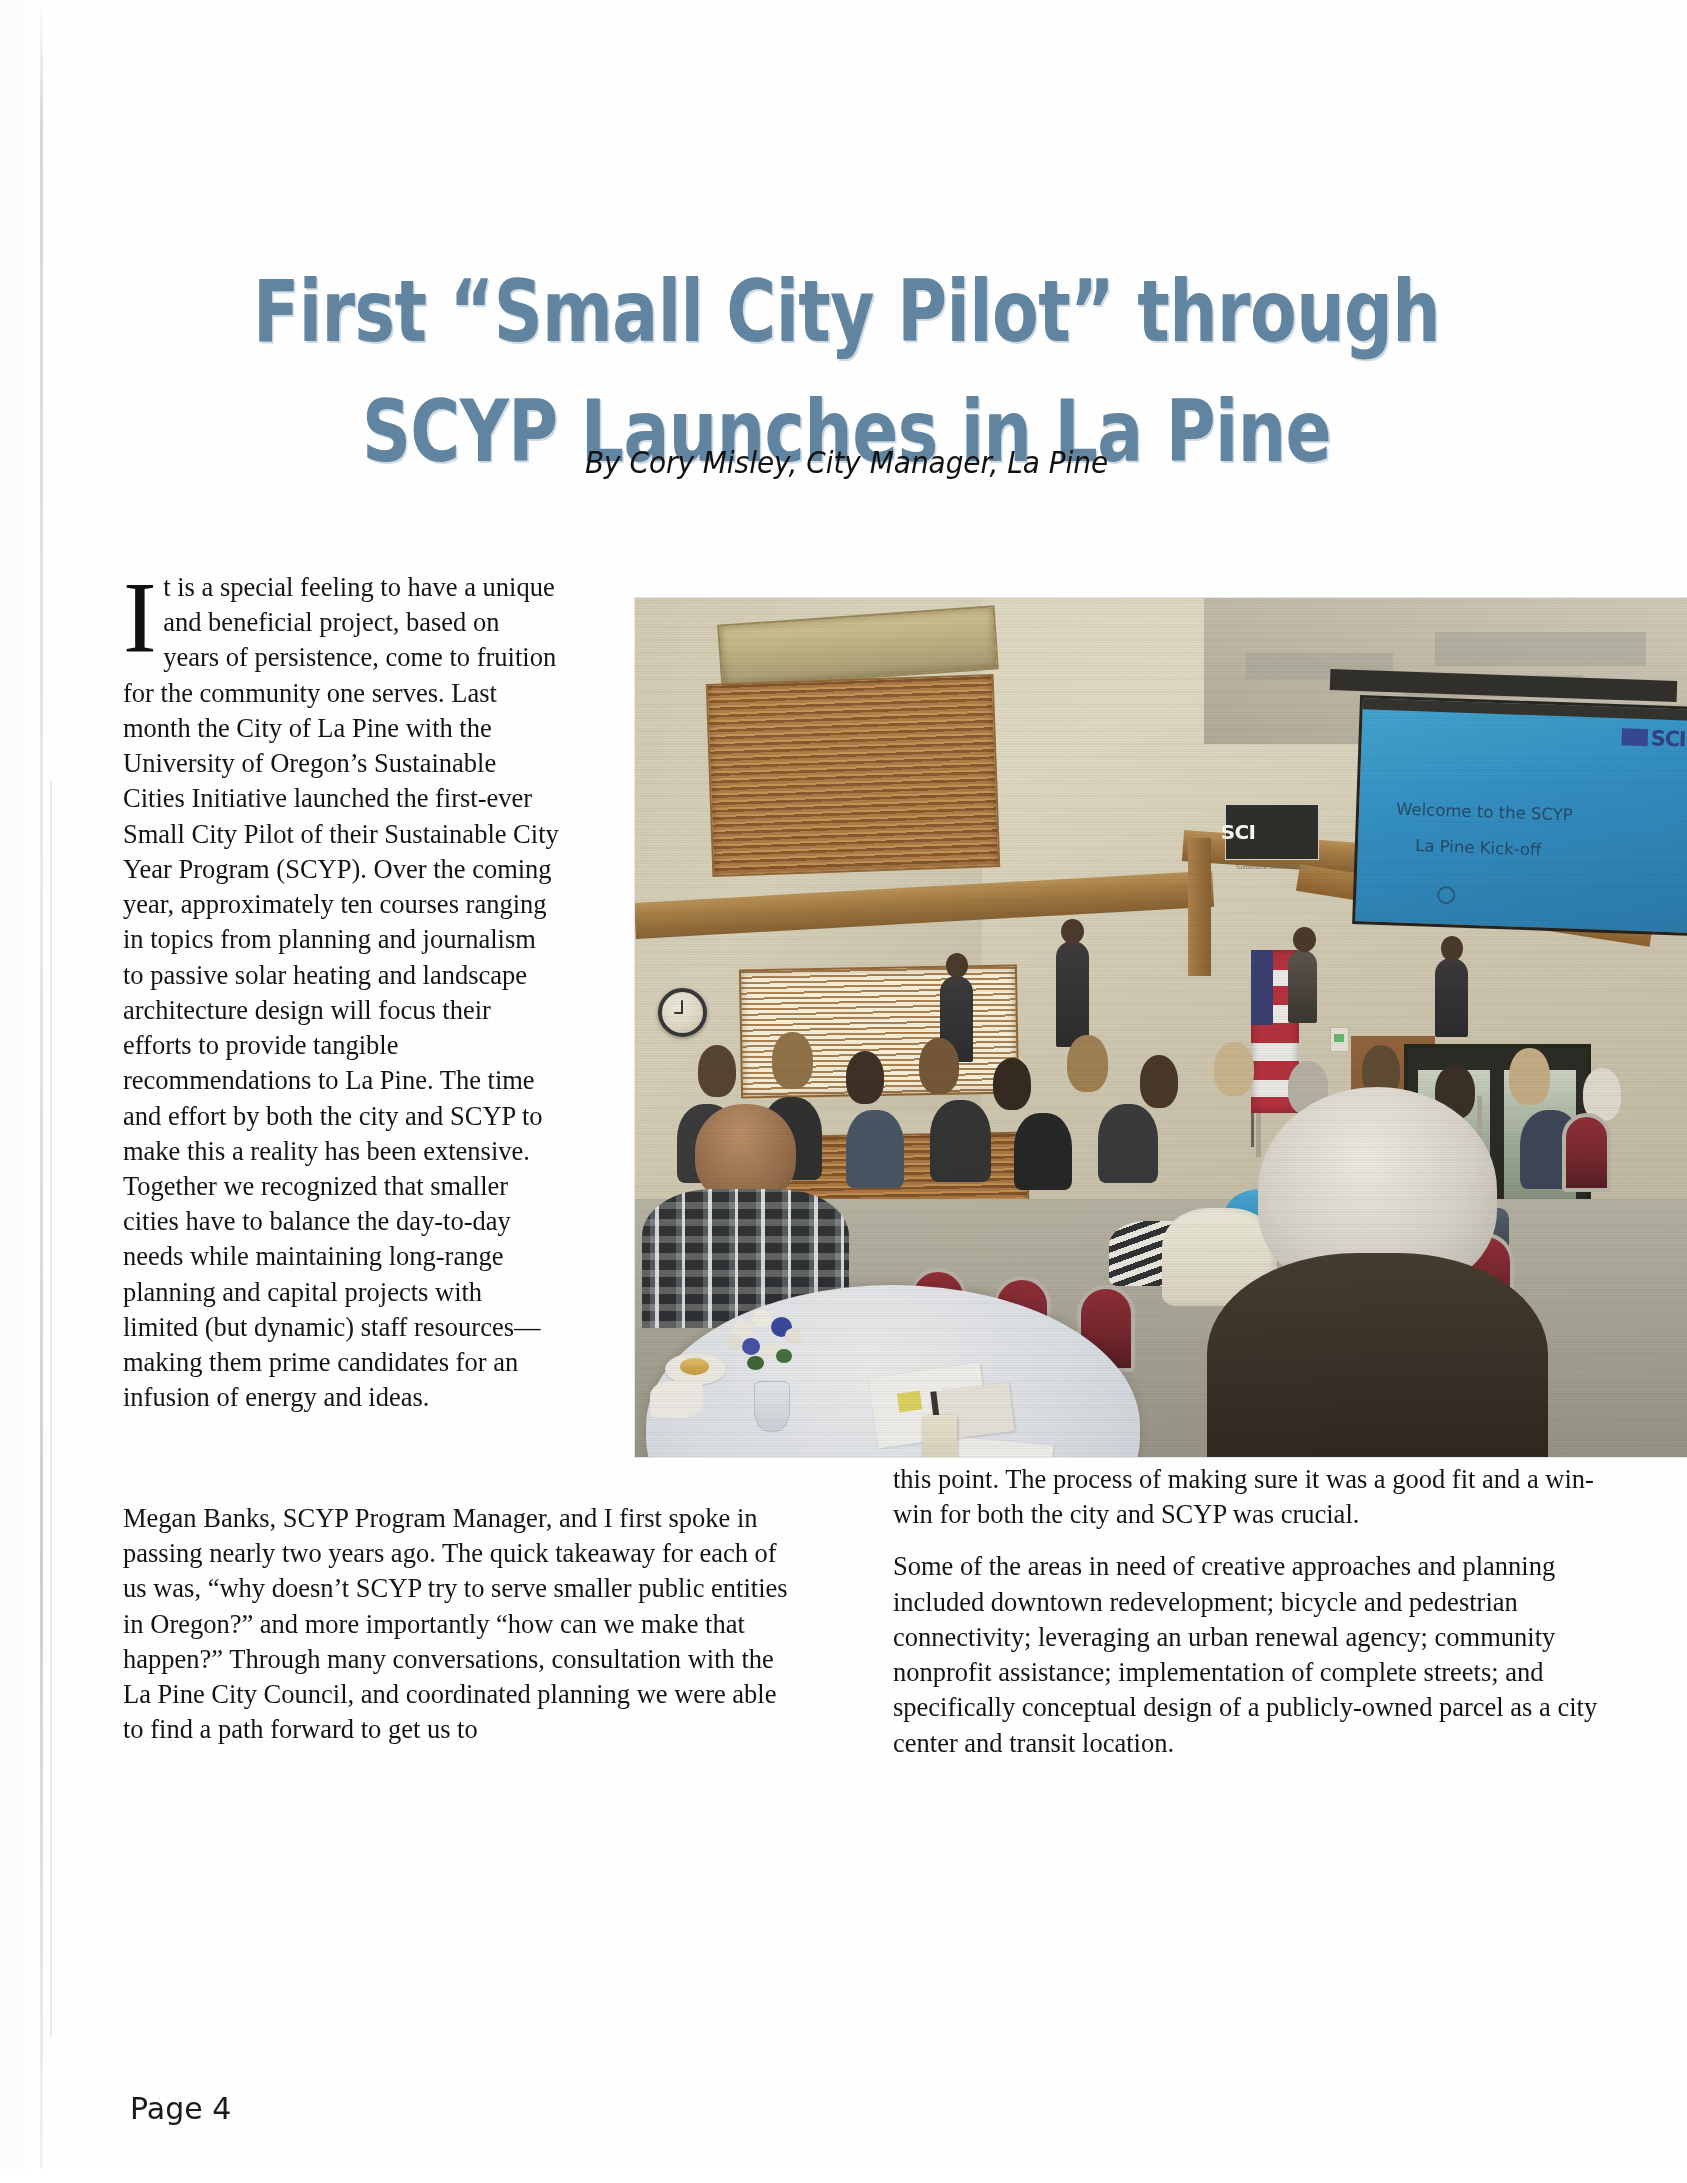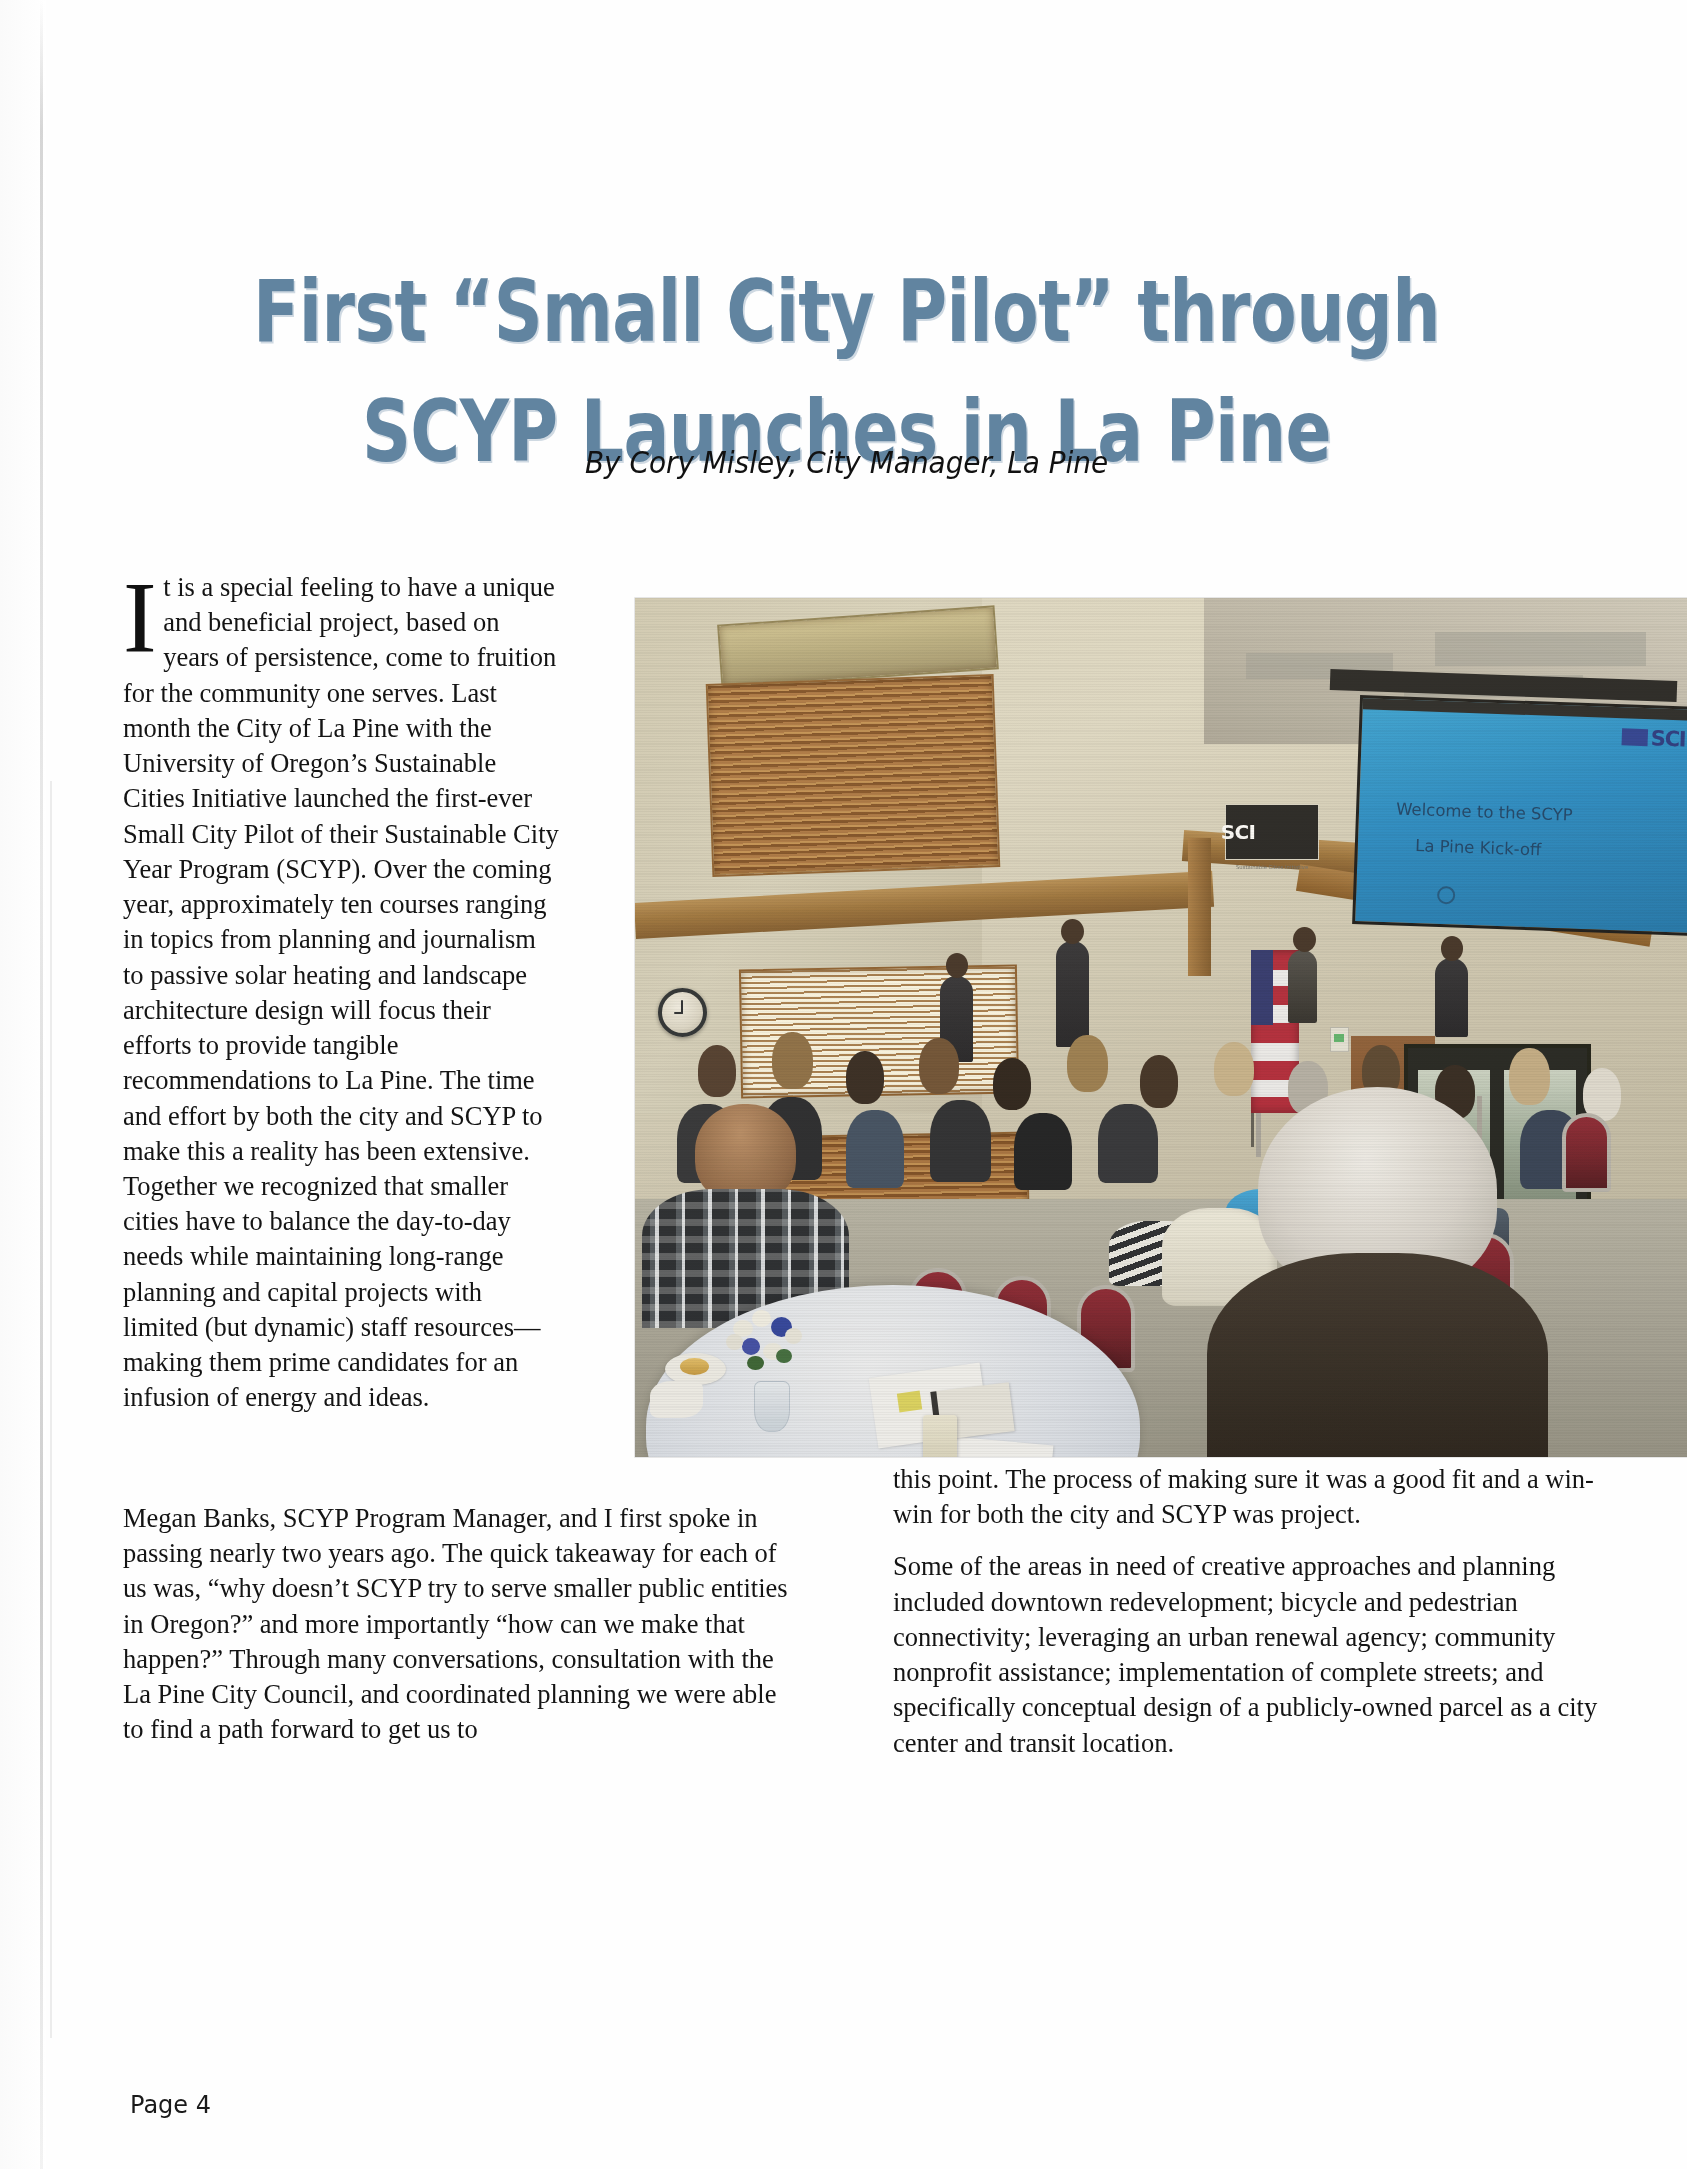--- a/index.html
+++ b/index.html
@@ -495,21 +495,21 @@
     padding: 4px 6.6px 0 0;
     color: #111111;
   }
 
   
   .footer {
     position: absolute;
     left: 130px;
     top: 2091px;
     font-family: "DejaVu Sans", "Liberation Sans", sans-serif;
-    font-size: 24px;
+    font-size: 30px;
     color: #1a1a1a;
   }
 </style>
 </head>
 <body>
 
 <div class="page">
 
   <div class="scan-corner"></div>
   <div class="scan-edge"></div>
@@ -670,20 +670,20 @@
 
   <div class="col col-left-narrow">
     <p><span class="dropcap">I</span><span>t is a special feeling to have a unique and beneficial project, based on years of persistence, come to fruition for the community one serves.  Last month the City of La Pine with the University of Oregon’s Sustainable Cities Initiative launched the first-ever Small City Pilot of their Sustainable City Year Program (SCYP).  Over the coming year, approximately ten courses ranging in topics from planning and journalism to passive solar heating and landscape architecture design will focus their efforts to provide tangible recommendations to La Pine.  The time and effort by both the city and SCYP to make this a reality has been extensive.  Together we recognized that smaller cities have to balance the day-to-day needs while maintaining long-range planning and capital projects with limited (but dynamic) staff resources—making them prime candidates for an infusion of energy and ideas.</span></p>
   </div>
 
   <div class="col col-left-wide">
     <p>Megan Banks, SCYP Program Manager, and I first spoke in passing nearly two years ago.  The quick takeaway for each of us was, “why doesn’t SCYP try to serve smaller public entities in Oregon?” and more importantly “how can we make that happen?”  Through many conversations, consultation with the La Pine City Council, and coordinated planning we were able to find a path forward to get us to</p>
   </div>
 
   <div class="col col-right">
-    <p>this point.  The process of making sure it was a good fit and a win-win for both the city and SCYP was project.</p>
+    <p>this point.  The process of making sure it was a good fit and a win-win for both the city and SCYP was crucial.</p>
     <p>Some of the areas in need of creative approaches and planning included downtown redevelopment; bicycle and pedestrian connectivity; leveraging an urban renewal agency; community nonprofit assistance; implementation of complete streets; and specifically conceptual design of a publicly-owned parcel as a city center and transit location.</p>
   </div>
 
   <div class="footer">Page 4</div>
 
 </div>
 
 
 </body></html>

